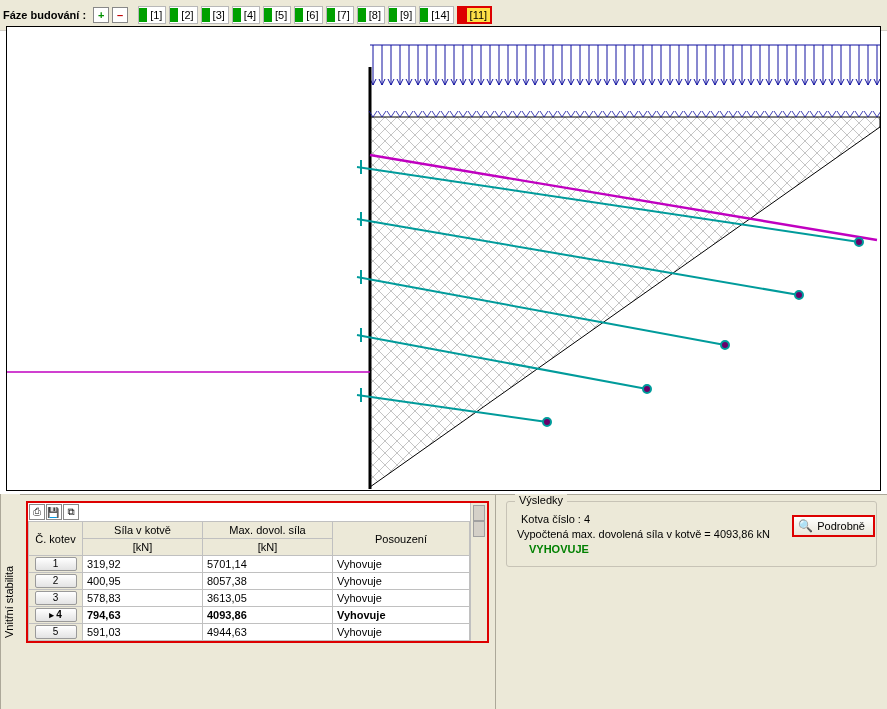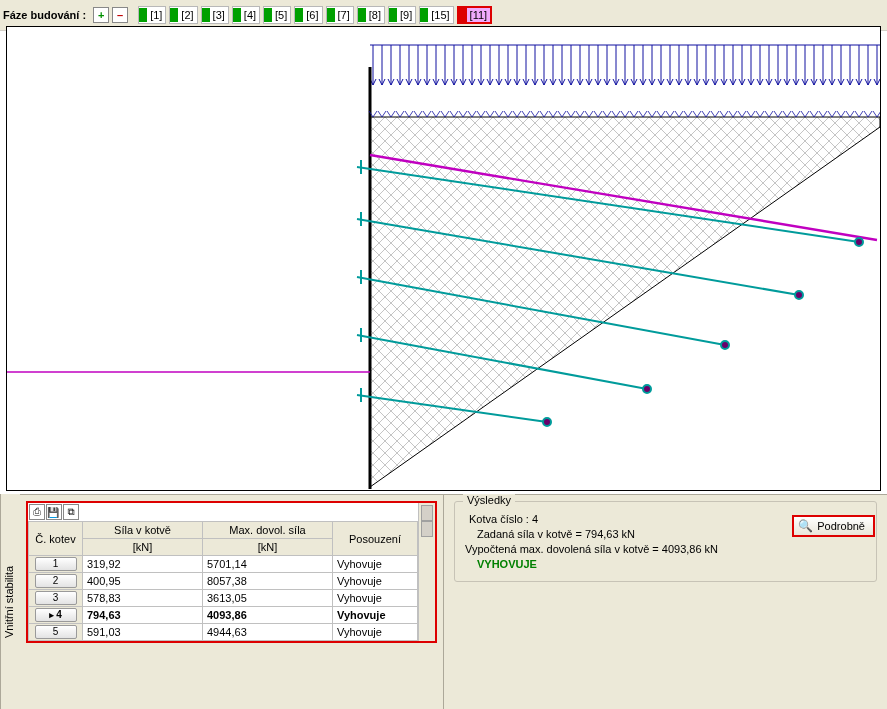--- a/index.html
+++ b/index.html
@@ -36,21 +36,21 @@
     display: flex;
     align-items: center;
     height: 18px;
     border: 1px solid #b8b8b8;
     background: #fff;
     padding: 0 3px 0 0;
     cursor: pointer;
   }
   .phase-btn.active {
     border: 2px solid #d00;
-    background: #f0abfc;
+    background: #fde047;
   }
   .phase-chip {
     width: 8px;
     height: 14px;
     background: #00a000;
     margin-right: 3px;
   }
   .phase-btn.active .phase-chip { background: #d00; }
   .phase-btn span { font-size: 11px; }
   .icon-sq {
@@ -176,21 +176,21 @@
     position: absolute;
     left: 2px; right: 2px;
     height: 14px;
     background: #d4d0c8;
     border: 1px solid #a0a0a0;
   }
   .scroll-stub::before { top: 2px; }
   .scroll-stub::after  { top: 18px; }
 
   .panel-right {
-    width: 444px;
+    width: 392px;
     border-left: 1px solid #aca899;
     padding: 6px 10px;
     background: #ece9d8;
     position: relative;
   }
   .grp-box {
     border: 1px solid #c7c3b6;
     border-radius: 3px;
     background: #ece9d8;
     padding: 8px 10px;
@@ -264,21 +264,21 @@
         <div class="phase-btn">
           <span class="phase-chip"></span>
           <span>[8]</span>
         </div>
         <div class="phase-btn">
           <span class="phase-chip"></span>
           <span>[9]</span>
         </div>
         <div class="phase-btn">
           <span class="phase-chip"></span>
-          <span>[15]</span>
+          <span>[14]</span>
         </div>
         <div class="phase-btn active">
           <span class="phase-chip"></span>
           <span>[11]</span>
         </div>
       </div>
   </div>
 
   <div class="canvas-wrap">
     <svg viewBox="0 0 873 463">
@@ -579,21 +579,20 @@
             </table>
           </div>
           <div class="scroll-stub"></div>
         </div>
       </div>
 
       <div class="panel-right">
         <div class="grp-box">
           <span class="title">Výsledky</span>
           <div class="line" style="margin-left:4px">Kotva číslo : 4</div>
-          <div class="line" style="margin-left:12px">Zadaná síla v kotvě = 794,63 kN</div>
           <div class="line" style=" margin-left:0">Vypočtená max. dovolená síla v kotvě = 4093,86 kN</div>
           <div class="line ok" style="margin-left:12px">VYHOVUJE</div>
         </div>
         <div class="detail-btn">
           <span class="glyph">🔍</span>
           <span>Podrobně</span>
         </div>
       </div>
     </div>
   </div>

